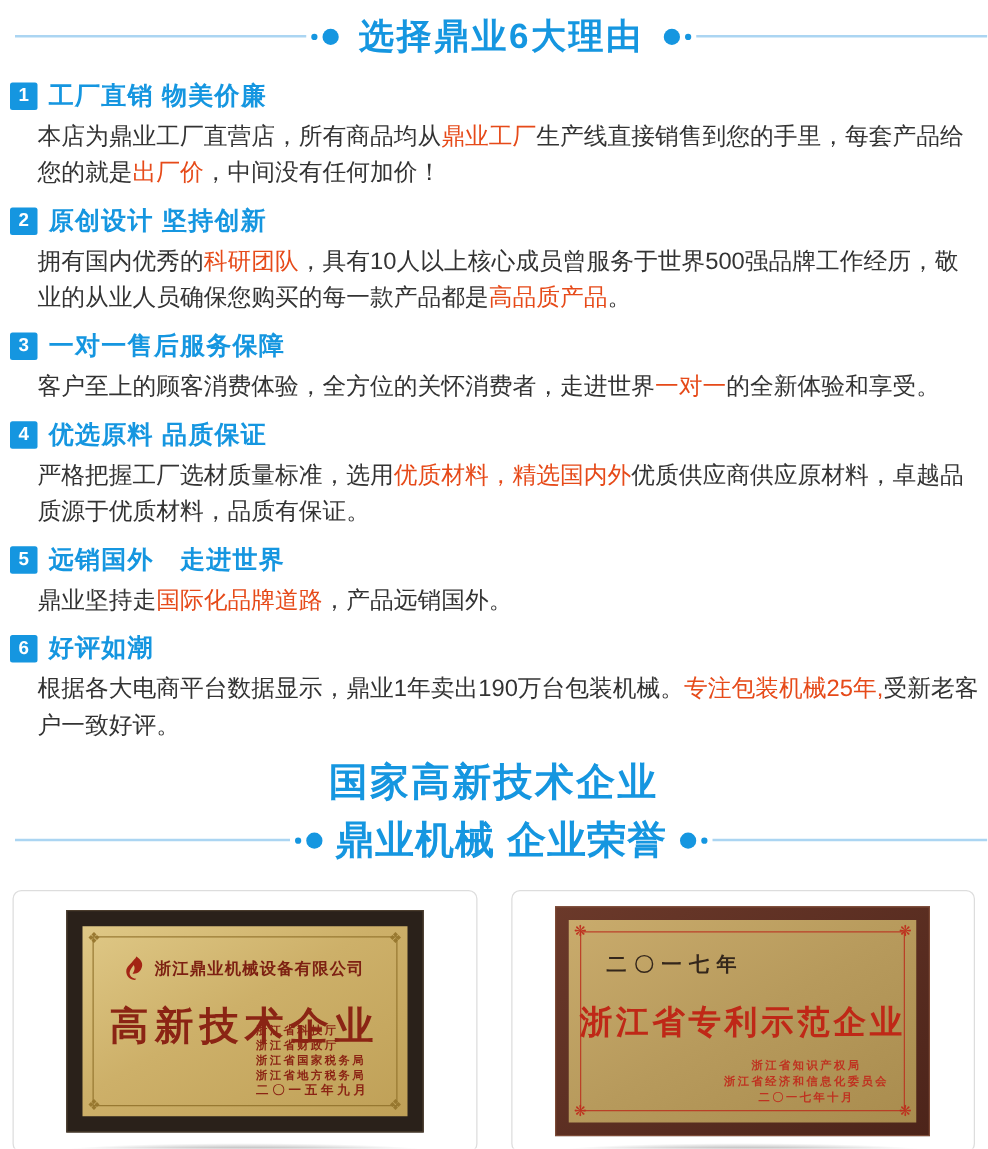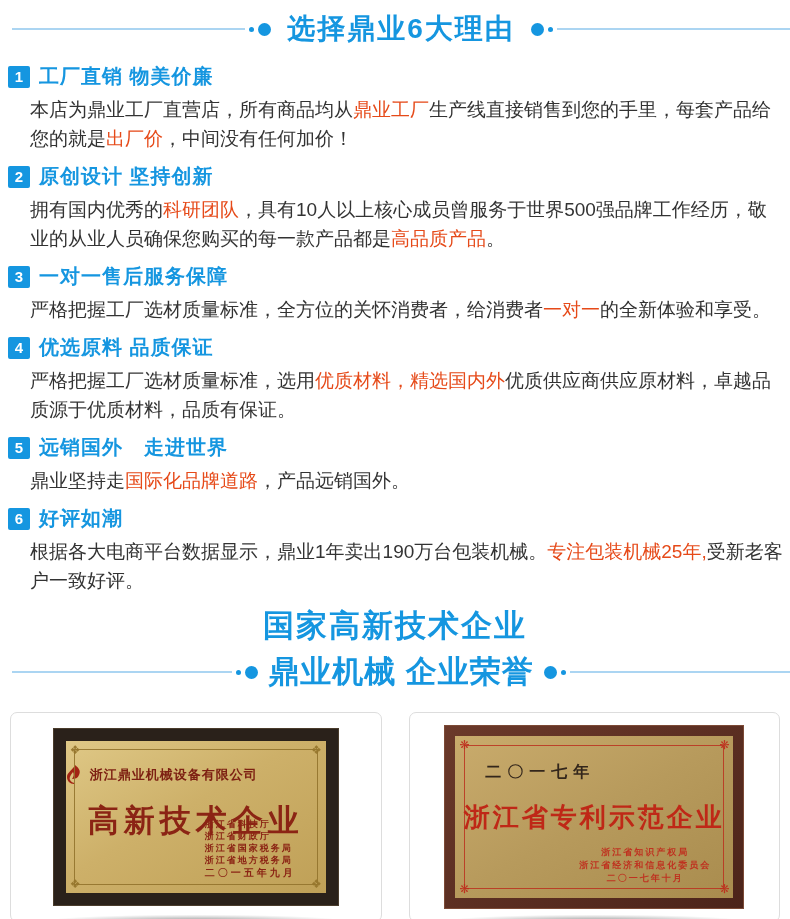--- a/index.html
+++ b/index.html
@@ -46,21 +46,21 @@
            background:linear-gradient(150deg,#dfc886 0%,#cdb069 45%,#bfa057 100%); }
   .gold2 { width:100%; height:100%; position:relative; overflow:hidden;
            background:linear-gradient(150deg,#c9ab6c 0%,#b79a5c 50%,#a98c4e 100%); }
   .pinstripe1 { position:absolute; inset:8px; border:1px solid rgba(146,115,44,0.9); pointer-events:none; }
   .pinstripe2 { position:absolute; inset:9px; border:1px solid rgba(187,48,31,0.85); pointer-events:none; }
   .corner { position:absolute; font-size:12px; line-height:12px; }
   .c-gold { color:rgba(150,118,45,0.95); }
   .c-red  { color:rgba(190,45,28,0.95); }
   .tl { top:3px; left:4px; } .tr { top:3px; right:4px; } .bl { bottom:3px; left:4px; } .br { bottom:3px; right:4px; }
 
-  .company-row { display:flex; align-items:center; justify-content:flex-start; gap:7px; margin-top:24px; }
+  .company-row { display:flex; align-items:center; justify-content:center; gap:7px; margin-top:24px; }
   .company-name { font-size:13px; font-weight:bold; color:#7d2012; letter-spacing:1px; }
   .logo-icon { display:inline-flex; }
   .plaque-big1 { text-align:center; margin-top:16px; font-size:31px; font-weight:bold; color:#8b2414; letter-spacing:5px; white-space:nowrap; }
   .seal-block1 { position:absolute; right:30px; bottom:14px; text-align:left; color:#8b2414; font-weight:bold;
                  font-size:9px; line-height:12px; letter-spacing:2px; }
   .seal-date1 { margin-top:1px; font-size:10px; letter-spacing:3px; color:#8b2414; font-weight:bold; }
 
   .year-text { position:absolute; top:26px; left:30px; font-size:16px; font-weight:bold; color:#33261b; letter-spacing:6px; }
   .plaque-big2 { position:absolute; top:64px; left:0; width:100%; text-align:center; font-size:26px; font-weight:bold;
                  color:#bf2817; letter-spacing:3px; white-space:nowrap; }
@@ -98,21 +98,21 @@
         <h2 class="reason-title">原创设计 坚持创新</h2>
       </div>
       <p class="reason-body"><span>拥有国内优秀的</span><span class="hl">科研团队</span><span>，具有10人以上核心成员曾服务于世界500强品牌工作经历，敬业的从业人员确保您购买的每一款产品都是</span><span class="hl">高品质产品</span><span>。</span></p>
     </section>
 
     <section class="reason">
       <div class="reason-head">
         <span class="badge">3</span>
         <h2 class="reason-title">一对一售后服务保障</h2>
       </div>
-      <p class="reason-body"><span>严格把握工厂选材质量标准，全方位的关怀消费者，给消费者</span><span class="hl">一对一</span><span>的全新体验和享受。</span></p>
+      <p class="reason-body"><span>客户至上的顾客消费体验，全方位的关怀消费者，走进世界</span><span class="hl">一对一</span><span>的全新体验和享受。</span></p>
     </section>
 
     <section class="reason">
       <div class="reason-head">
         <span class="badge">4</span>
         <h2 class="reason-title">优选原料 品质保证</h2>
       </div>
       <p class="reason-body"><span>严格把握工厂选材质量标准，选用</span><span class="hl">优质材料，</span><span class="hl">精选国内外</span><span>优质供应商供应原材料，卓越品质源于优质材料，品质有保证。</span></p>
     </section>
 

